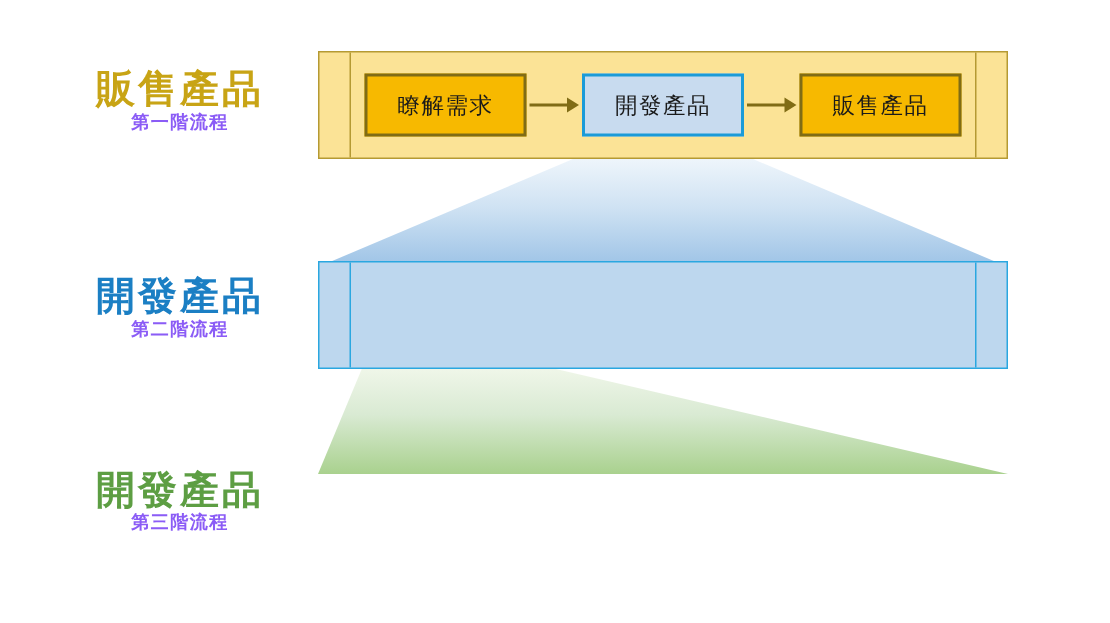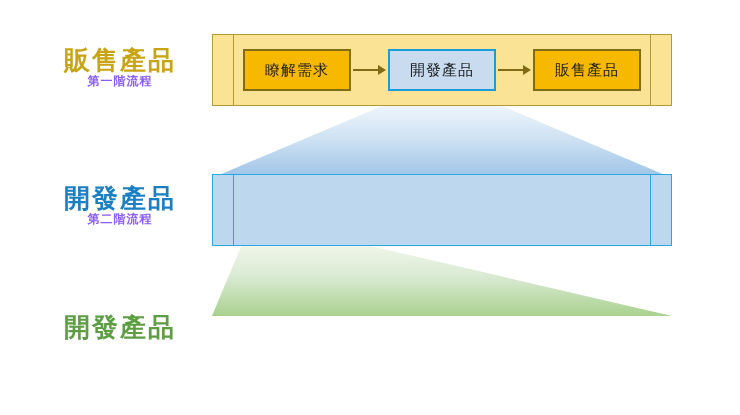--- a/index.html
+++ b/index.html
@@ -226,16 +226,17 @@
     <div class="label-sub">第二階流程</div>
   </div>
 
   <div class="band band-blue" style="top:174px;">
     <div class="band-divider left"></div>
     <div class="band-divider right"></div>
   </div>
 
   <div class="label-block label-green" style="top:313px;">
     <div class="label-title">開發產品</div>
+    <div class="label-sub">第三階流程</div>
   </div>
 
 
 </div>
 
 </body></html>

